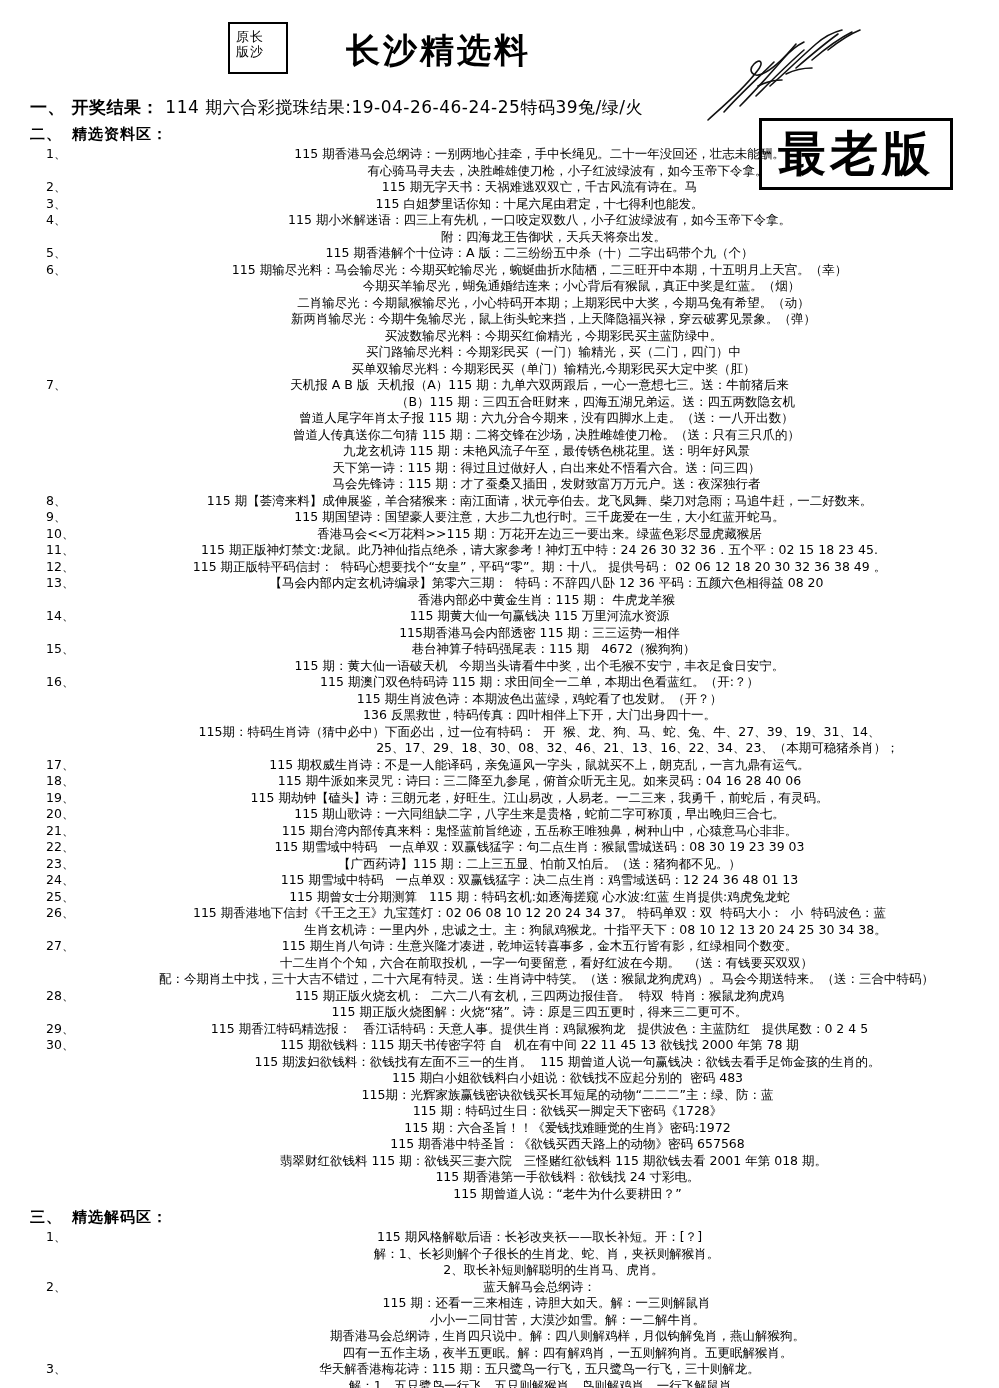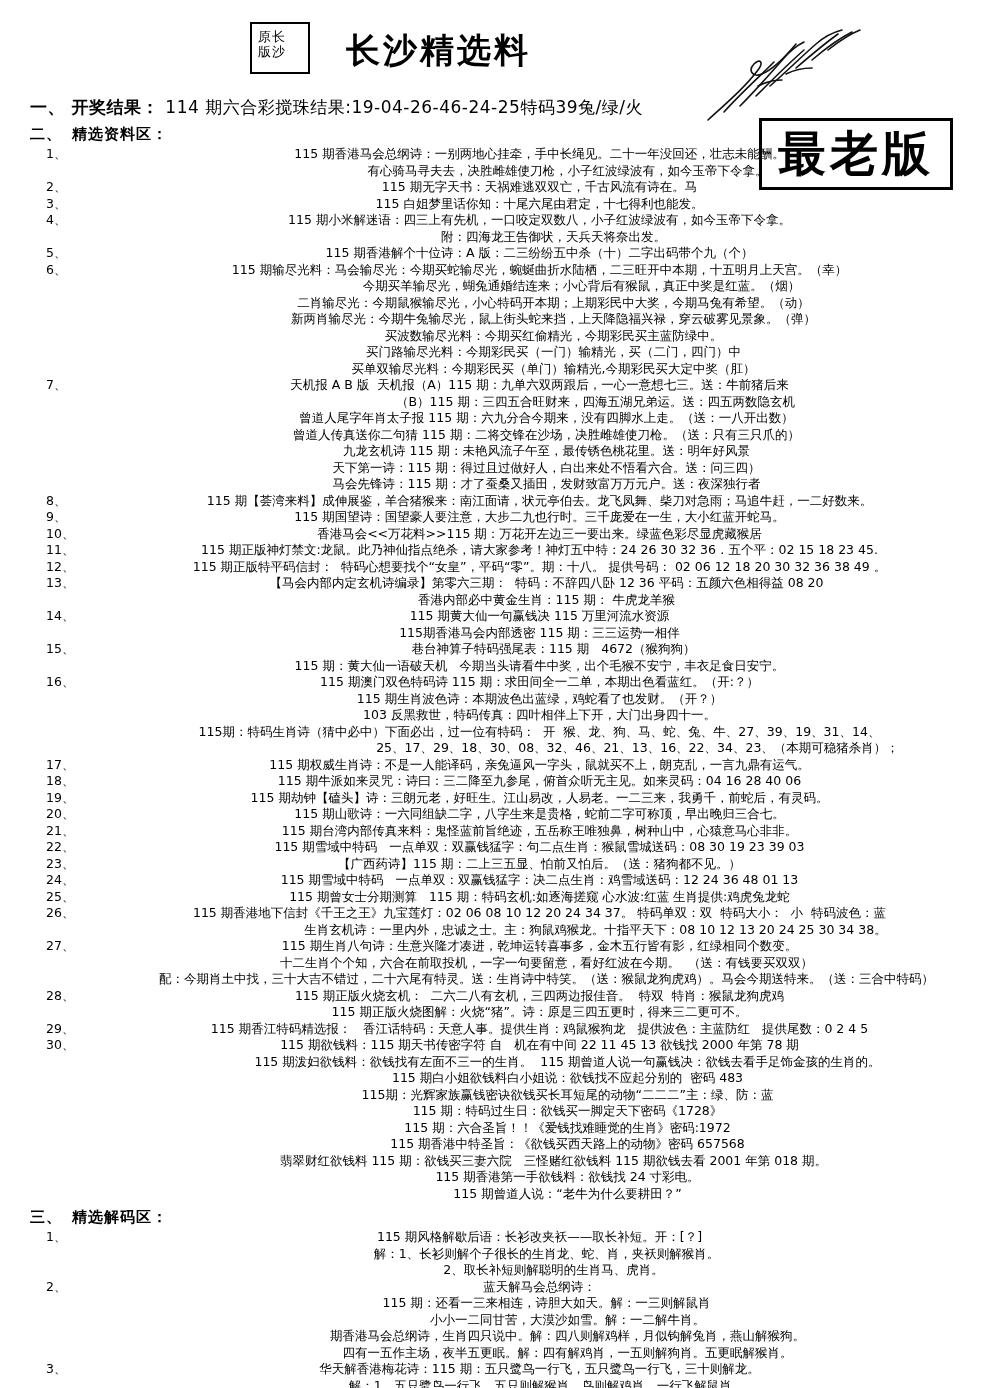--- a/index.html
+++ b/index.html
@@ -30,21 +30,20 @@
     top: 22px;
     width: 60px;
     height: 52px;
     border: 2px solid #000;
     font-size: 13px;
     line-height: 15px;
     letter-spacing: 1px;
     padding: 5px 4px 0 6px;
     box-sizing: border-box;
     font-family: "DejaVu Sans", sans-serif;
-    margin-left: 22px;
   }
   .logo-box span { display:block; }
   .main-title {
     position: absolute;
     left: 346px;
     top: 28px;
     font-size: 34px;
     font-weight: bold;
     letter-spacing: 3px;
     font-family: "DejaVu Sans", "Liberation Sans", sans-serif;
@@ -251,21 +250,21 @@
         <div class="body">
           <span class="ln ind3">巷台神算子特码强尾表：115 期   4672（猴狗狗）</span>
           <span class="ln ind1">115 期：黄大仙一语破天机   今期当头请看牛中奖，出个毛猴不安宁，丰衣足食日安宁。</span>
         </div>
       </div>
       <div class="item">
         <div class="idx">16、</div>
         <div class="body">
           <span class="ln ind1">115 期澳门双色特码诗 115 期：求田间全一二单，本期出色看蓝红。（开:？）</span>
           <span class="ln ind1">115 期生肖波色诗：本期波色出蓝绿，鸡蛇看了也发财。（开？）</span>
-          <span class="ln ind1">103 反黑救世，特码传真：四叶相伴上下开，大门出身四十一。</span>
+          <span class="ln ind1">136 反黑救世，特码传真：四叶相伴上下开，大门出身四十一。</span>
           <span class="ln ind1">115期：特码生肖诗（猜中必中）下面必出，过一位有特码：  开  猴、龙、狗、马、蛇、兔、牛、27、39、19、31、14、</span>
           <span class="ln ind8">25、17、29、18、30、08、32、46、21、13、16、22、34、23、（本期可稳猪杀肖）；</span>
         </div>
       </div>
       <div class="item">
         <div class="idx">17、</div>
         <div class="body">
           <span class="ln ind1">115 期权威生肖诗：不是一人能译码，亲兔逼风一字头，鼠就买不上，朗克乱，一言九鼎有运气。</span>
         </div>
       </div>

